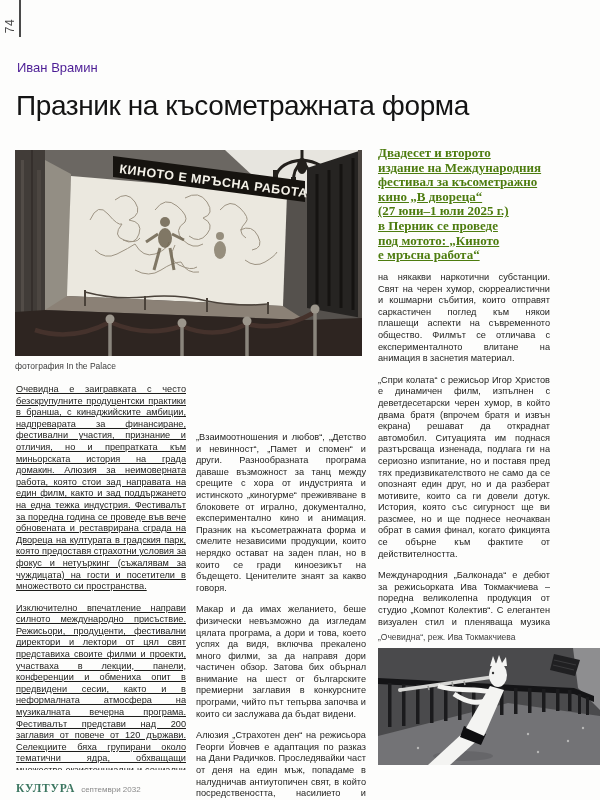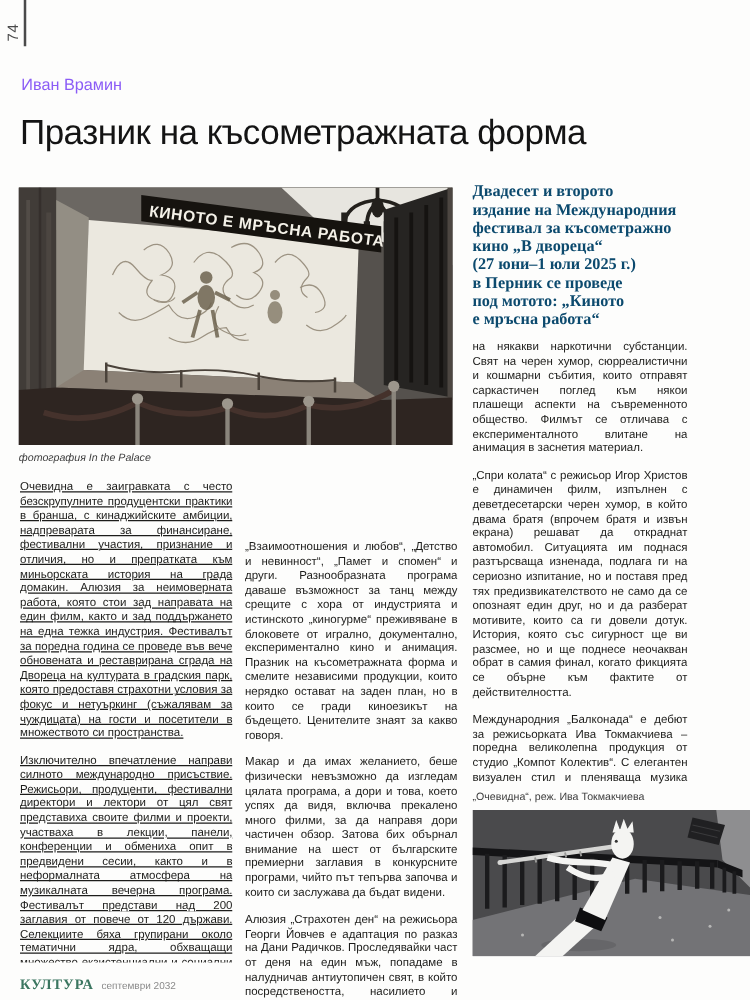--- a/index.html
+++ b/index.html
@@ -3,26 +3,26 @@
 <meta charset="utf-8">
 <style>
   html,body{margin:0;padding:0;}
   body{
     width:600px;height:800px;background:#fdfdfc;position:relative;
     font-family:"Liberation Sans",sans-serif;color:#1d1d1b;overflow:hidden;
   }
   .pagenum-rule{position:absolute;left:19px;top:0;width:1.5px;height:37px;background:#4a4a4a;}
   .pagenum{position:absolute;left:0px;top:19px;width:20px;text-align:center;
     transform:rotate(-90deg);transform-origin:center;font-size:12px;color:#4a4a4a;letter-spacing:.5px;}
-  .author{position:absolute;left:17px;top:60px;font-size:13px;color:#8b5cf6;}
+  .author{position:absolute;left:17px;top:60px;font-size:13px;color:#4c1d95;}
   .title{position:absolute;left:16px;top:90px;margin:0;font-size:28px;font-weight:400;
     letter-spacing:-0.4px;color:#141414;white-space:nowrap;}
   .photo{position:absolute;left:15px;top:150px;width:347px;height:206px;background:#55514d;}
   .photo svg{display:block;}
-  .photo-caption{position:absolute;left:15px;top:361px;font-size:8.5px;font-style:italic;color:#3d3d3d;}
+  .photo-caption{position:absolute;left:15px;top:361px;font-size:8.5px;color:#3d3d3d;}
   .intro{position:absolute;left:378px;top:146px;width:178px;
     font-family:"Liberation Serif",serif;font-weight:700;font-size:13px;line-height:14.6px;
     white-space:pre-line;}
   .col{position:absolute;width:170px;font-size:9.2px;line-height:11.6px;text-align:justify;}
   .col p{margin:0 0 10px 0;}
   .col1{left:16px;top:384px;height:386px;overflow:hidden;text-decoration:underline;}
   .col2{left:196px;top:384px;height:386px;overflow:hidden;margin-top:48px;}
   .col3{left:378px;top:272px;width:172px;height:356px;overflow:hidden;}
   .col b{font-weight:400;}
   .illu-caption{position:absolute;left:378px;top:632px;font-size:8.5px;color:#3d3d3d;}
@@ -128,21 +128,21 @@
           <circle cx="95" cy="169" r="4.5"></circle>
             <circle cx="167" cy="173" r="4.5"></circle>
           <circle cx="232" cy="171" r="4.5"></circle>
             <circle cx="300" cy="159" r="4.5"></circle>
         </g>
       </g>
     </svg>
   </div>
   <div class="photo-caption">фотография In the Palace</div>
 
-  <div class="intro" style="color: #0c4a6e;">Двадесет и второто
+  <div class="intro" style="color: #4d7c0f; text-decoration: underline;">Двадесет и второто
 издание на Международния
 фестивал за късометражно
 кино „В двореца“
 (27 юни–1 юли 2025 г.)
 в Перник се проведе
 под мотото: „Киното
 е мръсна работа“</div>
 
   <div class="col col1">
     <p><span>Очевидна е заигравката с често безскрупулните продуцентски практики в бранша, с кинаджийските амбиции, надпреварата за финансиране, фестивални участия, признание и отличия, но и препратката към миньорската история на града домакин. Алюзия за неимоверната работа, която стои зад направата на един филм, както и зад поддържането на една тежка индустрия. Фестивалът за поредна година се проведе във вече обновената и реставрирана сграда на Двореца на културата в градския парк, която предоставя страхотни условия за фокус и нетуъркинг (съжалявам за чуждицата) на гости и посетители в множеството си пространства.</span><b></b><span></span></p>

